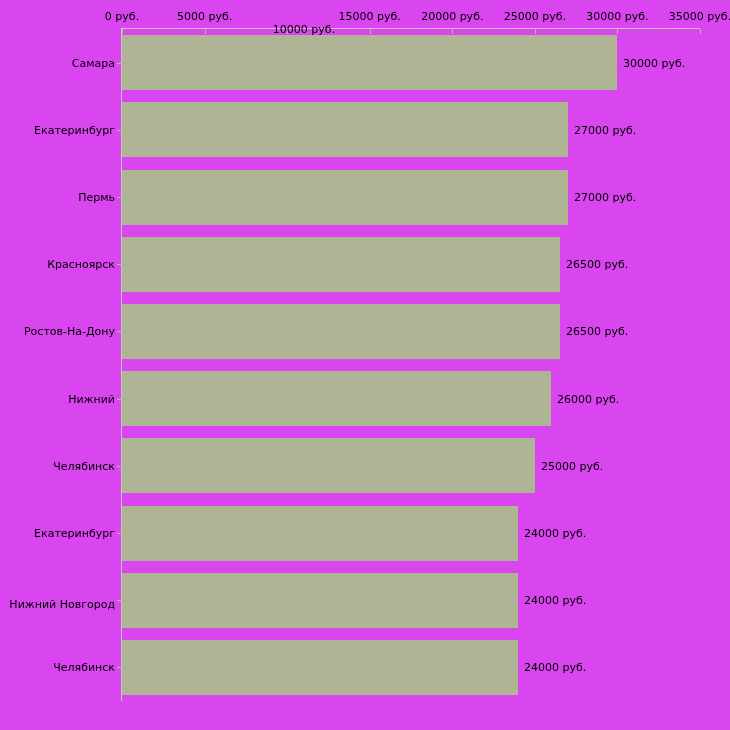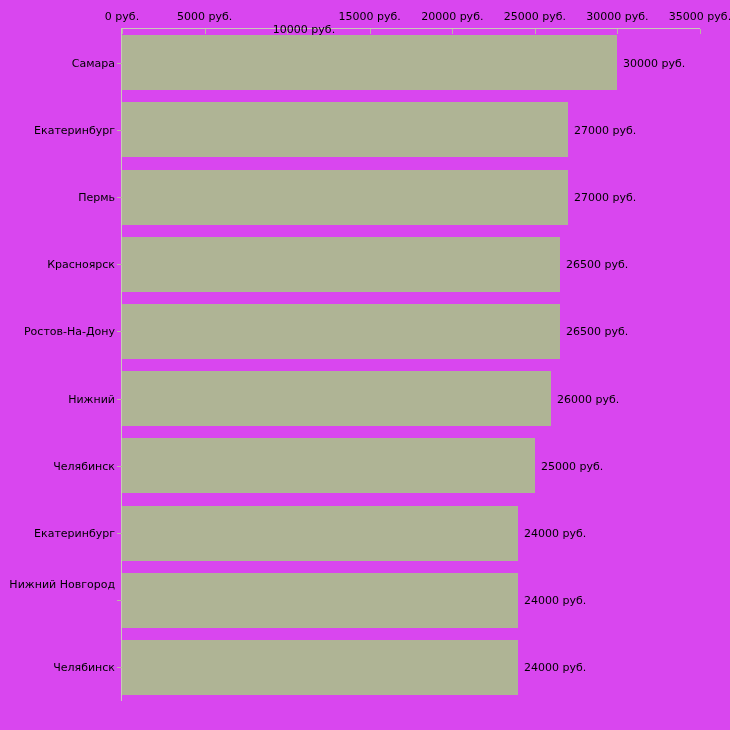--- a/index.html
+++ b/index.html
@@ -124,21 +124,21 @@
       <div class="cat-label" style="top: 264px;">Красноярск</div>
       <div class="y-tick" style="top: 331px;"></div>
       <div class="cat-label" style="top: 331px; text-align: right;">Ростов-На-Дону</div>
       <div class="y-tick" style="top: 399px;"></div>
       <div class="cat-label" style="top: 399px;">Нижний</div>
       <div class="y-tick" style="top: 466px;"></div>
       <div class="cat-label" style="top: 466px;">Челябинск</div>
       <div class="y-tick" style="top: 533px;"></div>
       <div class="cat-label" style="top: 533px;">Екатеринбург</div>
       <div class="y-tick" style="top: 600px;"></div>
-      <div class="cat-label" style="top: 584px;">Нижний Новгород</div>
+      <div class="cat-label" style="top: 604px;">Нижний Новгород</div>
       <div class="y-tick" style="top: 667px;"></div>
       <div class="cat-label" style="top: 667px;">Челябинск</div>
     </div>
 
   <div id="bars-group">
       <div class="bar" style="left: 122px; top: 35px; width: 495px; height: 55px; background: rgb(175, 180, 149);"></div>
       <div class="bar-value" style="left: 623px; top: 63px;">30000 руб.</div>
       <div class="bar" style="left: 122px; top: 102px; width: 446px; height: 55px; background: rgb(175, 180, 149);"></div>
       <div class="bar-value" style="left: 574px; top: 130px;">27000 руб.</div>
       <div class="bar" style="left: 122px; top: 170px; width: 446px; height: 55px; background: rgb(175, 180, 149);"></div>

